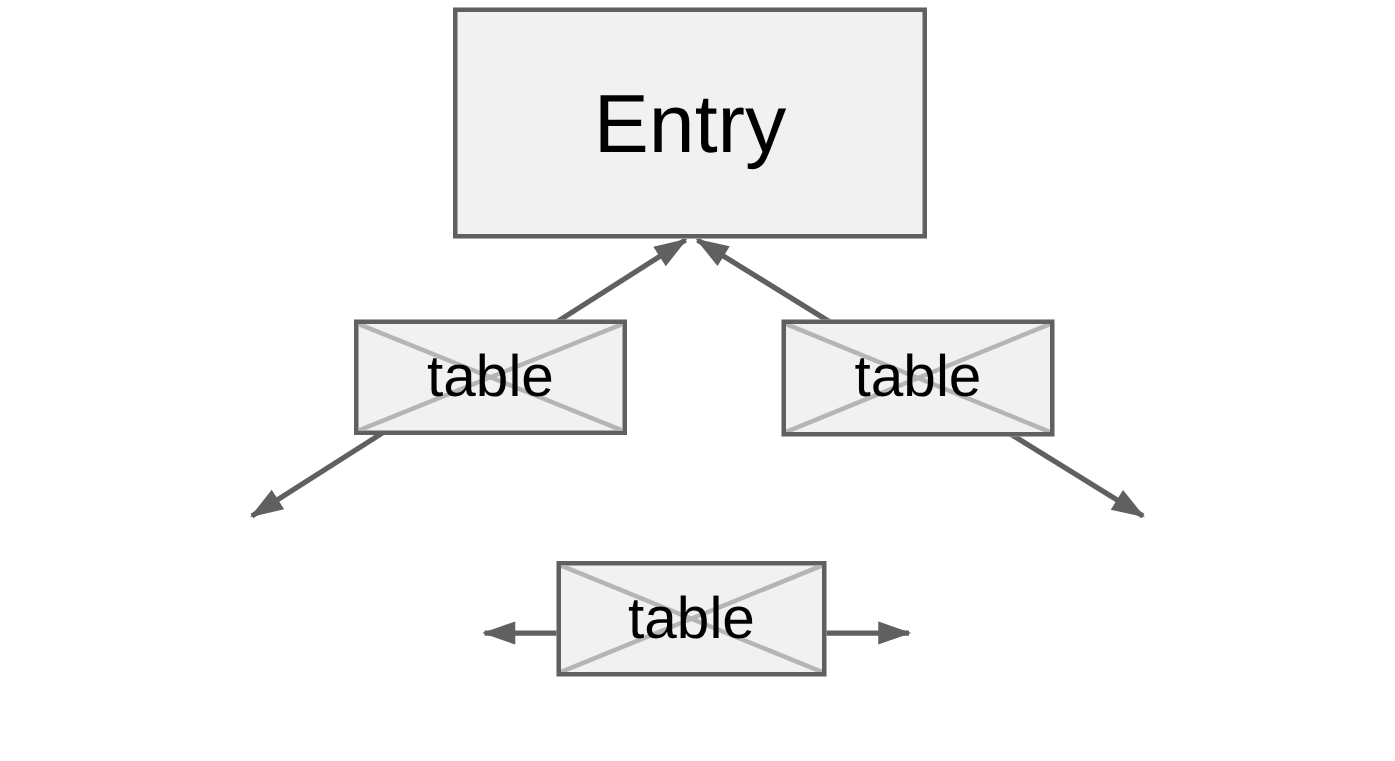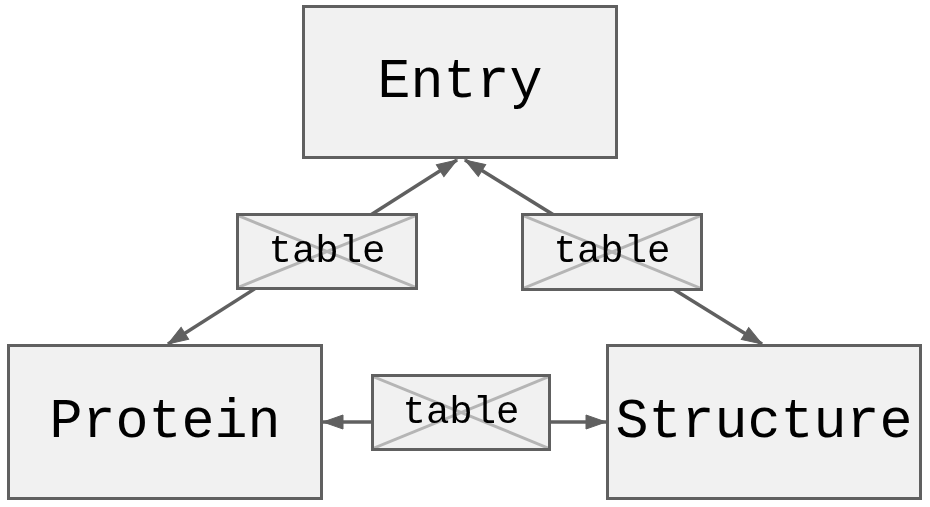--- a/index.html
+++ b/index.html
@@ -6,21 +6,21 @@
     margin: 0;
     padding: 0;
     background: #ffffff;
   }
   .canvas {
     position: relative;
     width: 930px;
     height: 507px;
     background: #ffffff;
     overflow: hidden;
-    font-family: Liberation Mono, monospace;
+    font-family: Liberation Sans, sans-serif;
   }
   .edges-layer {
     position: absolute;
     left: 0;
     top: 0;
     width: 930px;
     height: 507px;
   }
   .edge {
     stroke: #606060;
@@ -83,27 +83,21 @@
     </defs>
     <line class="edge" x1="168" y1="344" x2="457" y2="160" marker-start="url(#arrow-start)" marker-end="url(#arrow-end)"></line>
     <line class="edge" x1="762" y1="344" x2="465" y2="160" marker-start="url(#arrow-start)" marker-end="url(#arrow-end)"></line>
     <line class="edge" x1="323" y1="422" x2="606" y2="422" marker-start="url(#arrow-start)" marker-end="url(#arrow-end)"></line>
   </svg>
 
   <div class="node entity-node node-entry">
     <span class="node-label">Entry</span>
   </div>
 
-  <div class="node entity-node node-protein">
-    <span class="node-label">Protein</span>
-  </div>
 
-  <div class="node entity-node node-structure">
-    <span class="node-label">Structure</span>
-  </div>
 
   <div class="node table-node table-left">
     <svg class="cross-svg" viewBox="0 0 100 100" preserveAspectRatio="none" xmlns="http://www.w3.org/2000/svg">
       <line x1="0" y1="0" x2="100" y2="100"></line>
       <line x1="0" y1="100" x2="100" y2="0"></line>
     </svg>
     <span class="node-label">table</span>
   </div>
 
   <div class="node table-node table-right">

